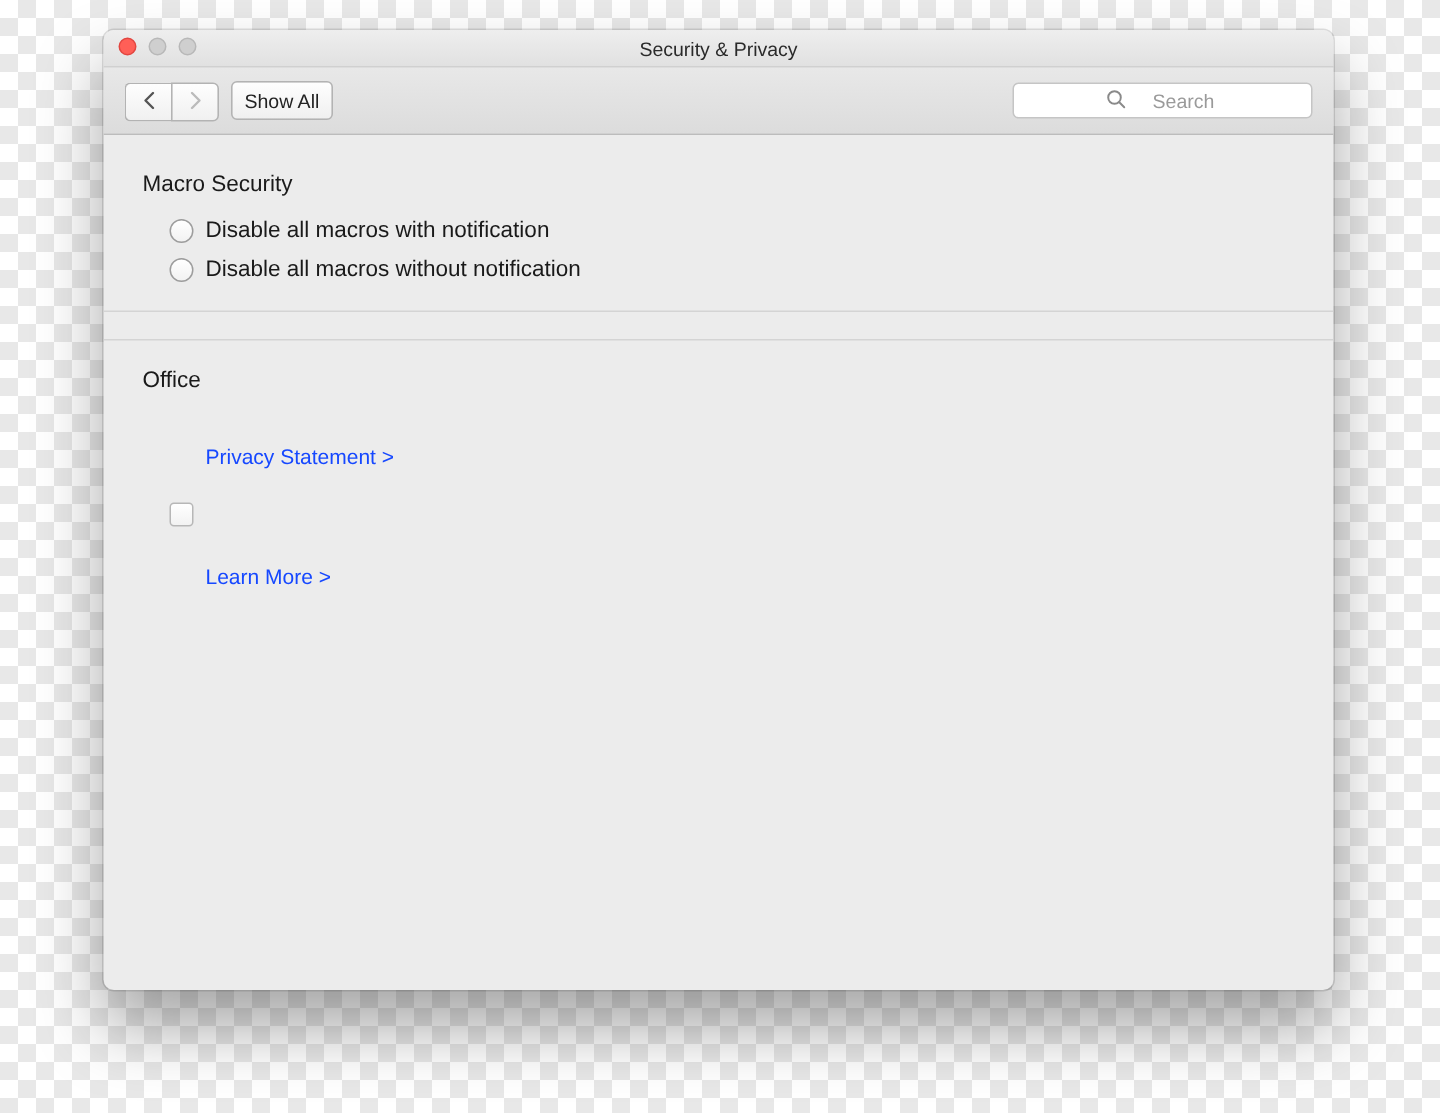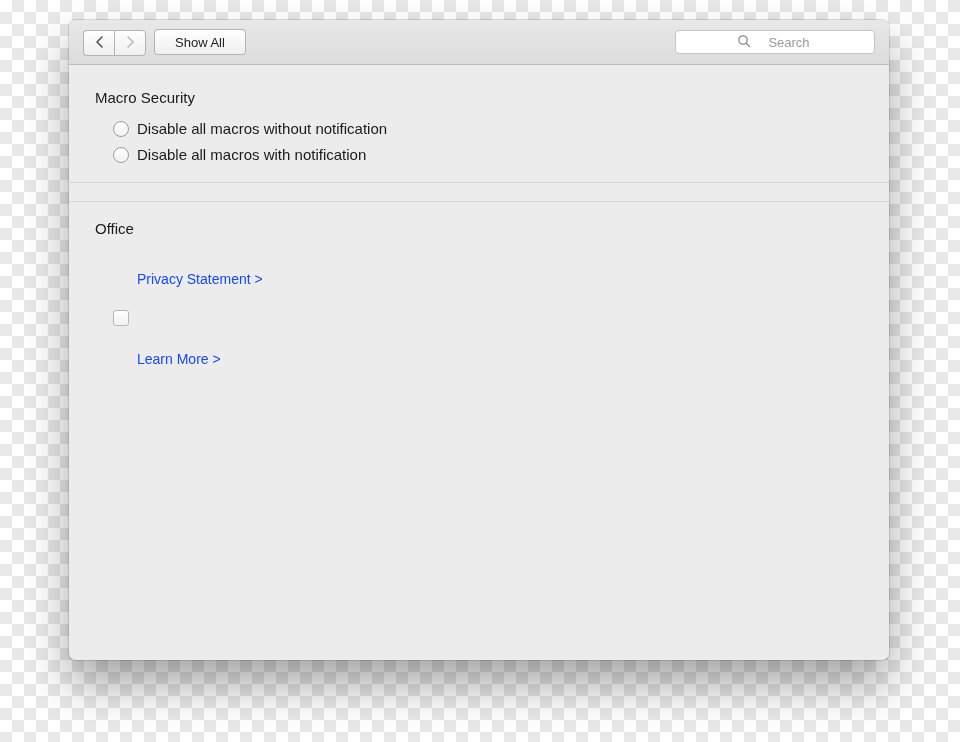--- a/index.html
+++ b/index.html
@@ -84,21 +84,21 @@
     display: flex;
     align-items: center;
     justify-content: center;
     color: #666;
     font-size: 12px;
   }
   .nav-btn.back  { border-radius: 4px 0 0 4px; border-right: none; }
   .nav-btn.fwd   { border-radius: 0 4px 4px 0; color: #bbb; }
   .showall-btn {
     height: 24px;
-    padding: 0 20px;
+    padding: 0 8px;
     background: linear-gradient(#fefefe, #f0f0f0);
     border: 1px solid #b3b3b3;
     border-radius: 4px;
     font-size: 13px;
     color: #222;
     display: flex;
     align-items: center;
   }
   .toolbar-spacer { flex: 1; }
   .search-wrap {
@@ -199,20 +199,28 @@
     display: inline-block;
   }
   .spacer-sm { height: 14px; }
   .chev { display:inline-block; }
 </style>
 </head>
 <body>
 
 <div class="window">
 
+  <div class="titlebar">
+    <div class="traffic-lights">
+      <div class="tl close"></div>
+      <div class="tl min"></div>
+      <div class="tl zoom"></div>
+    </div>
+    <div class="titlebar-title">Security &amp; Privacy</div>
+  </div>
 
   <div class="toolbar">
     <div class="segmented">
       <div class="nav-btn back">
         <span class="chev">
           <svg width="9" height="12" viewBox="0 0 9 12">
               <path d="M7 1 L2 6 L7 11" fill="none" stroke="#555" stroke-width="1.6" stroke-linecap="round" stroke-linejoin="round"></path>
             </svg>
         </span>
       </div>
@@ -237,25 +245,25 @@
     </div>
   </div>
 
   <div class="content">
 
     
     <div class="section-heading">Macro Security</div>
     <div class="radio-list">
       <div class="radio-row">
         <div class="radio"></div>
-        <span>Disable all macros without notification</span>
+        <span>Disable all macros with notification</span>
       </div>
       <div class="radio-row">
         <div class="radio"></div>
-        <span>Disable all macros with notification</span>
+        <span>Disable all macros without notification</span>
       </div>
     </div>
 
     <div class="hr"></div>
 
     
 
     <div class="hr"></div>
 
     

